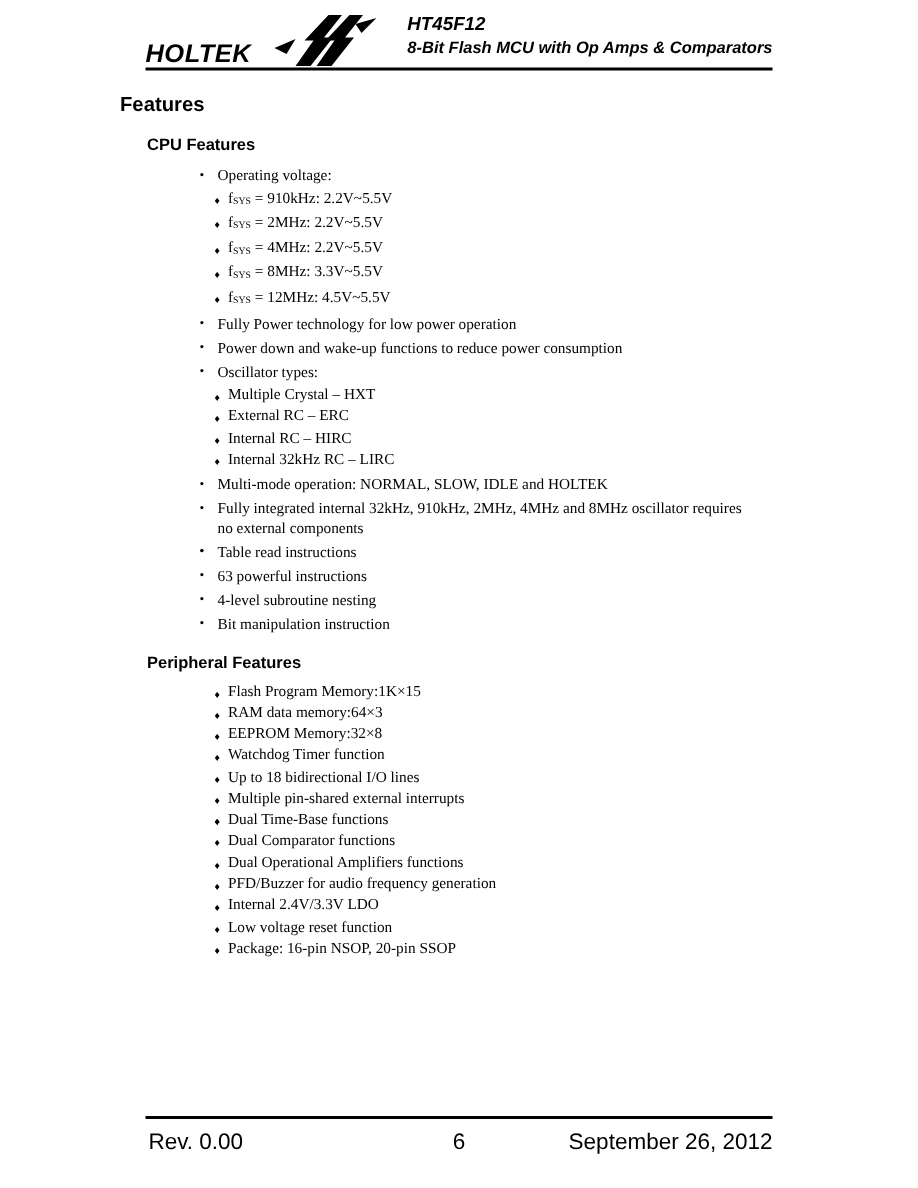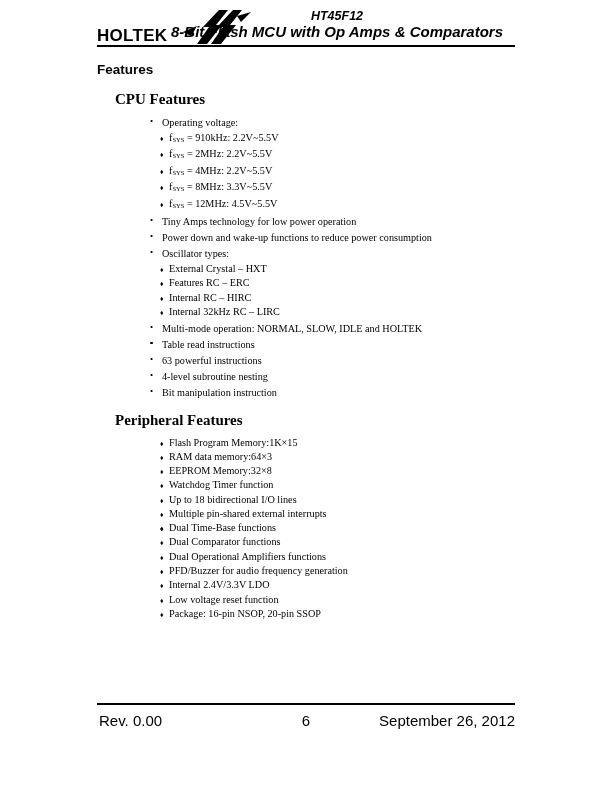--- a/index.html
+++ b/index.html
@@ -7,66 +7,66 @@
     position:relative;
     width:612px; height:792px;
     margin:0 auto;
     background:#ffffff;
     color:#000;
     font-family:"Liberation Serif","DejaVu Serif",serif;
     overflow:hidden;
   }
   
   .header { position:absolute; left:97px; right:97px; top:8px; height:40px; }
-  .logo { position:absolute; left:0; top:0; width:140px; height:40px; }
+  .logo { position:absolute; left:0; top:0; width:140px; height:40px;font-style:italic; }
   .logo-text {
     position:absolute; left:0; top:18px;
     font-family:"Liberation Sans","DejaVu Sans",sans-serif;
     font-weight:bold; font-size:17px; letter-spacing:0.3px;
   }
   .logo-mark { position:absolute; left:84px; top:0; }
   .header-titles {
-    position:absolute; right:12px; top:1px; text-align:center;
+    position:absolute; right:0; top:1px; text-align:left;
     font-family:"Liberation Sans","DejaVu Sans",sans-serif;
     font-style:italic; font-weight:bold;
   }
   .part-no { font-size:12.5px; line-height:14px; }
-  .doc-subtitle { font-size:15px; line-height:14px; margin-top:2px; }
+  .doc-subtitle { font-size:11px; line-height:14px; margin-top:2px; }
   .header-rule { position:absolute; left:0; right:0; top:37px; border-bottom:2px solid #000; }
 
   
-  .content { position:absolute; left:97px; top:62px; width:420px; }
+  .content { position:absolute; left:80px; top:62px; width:420px; }
   h1.features-title {
     font-family:"Liberation Sans","DejaVu Sans",sans-serif;
     font-size:13.5px; font-weight:bold; margin:0 0 14px 0;
   }
   h2.sub-heading {
-    font-family:Liberation Serif, serif;
-    font-size:15px; font-weight:bold; margin:0 0 8px 18px;
+    font-family:Liberation Sans, sans-serif;
+    font-size:11px; font-weight:bold; margin:0 0 8px 18px;
   }
   h2.peripheral { margin-top:13px; }
   ul { list-style:none; margin:0; padding:0; }
   ul.l1 > li {
     position:relative; padding-left:65px;
     font-size:10.2px; line-height:13px; margin-bottom:3px;
   }
   ul.l1 > li > .mk { position:absolute; left:53px; top:-1px; font-size:9px; }
   ul.l2 { margin-top:2.5px; }
   ul.l2 > li { position:relative; padding-left:7px; line-height:12.5px; margin-bottom:2px; }
   ul.l2 > li > .mk { position:absolute; left:-2px; top:1px; font-size:7px; }
   ul.l2p > li {
     position:relative; padding-left:72px;
     font-size:10.2px; line-height:12.6px; margin-bottom:1.7px;
   }
   ul.l2p > li > .mk { position:absolute; left:63px; top:1px; font-size:7px; }
   sub.fsub { font-size:6.5px; vertical-align:-1px; letter-spacing:0; }
 
   
   .footer {
-    position:absolute; left:97px; right:97px; top:703px;
+    position:absolute; left:97px; right:97px; top:744px;
     border-top:2px solid #000; padding-top:7px;
     font-family:"Liberation Sans","DejaVu Sans",sans-serif;
     font-size:15px;
   }
   .footer .rev { position:absolute; left:2px; top:7px; }
   .footer .pageno { position:absolute; left:50%; transform:translateX(-50%); top:7px; }
   .footer .date { position:absolute; right:0; top:7px; }
 </style>
 </head>
 <body>
@@ -99,34 +99,34 @@
         <span class="mk">•</span>
         <span>Operating voltage:</span>
         <ul class="l2">
           <li><span class="mk">♦</span><span><span>f</span><sub class="fsub">SYS</sub><span> = 910kHz: 2.2V~5.5V</span></span></li>
           <li><span class="mk">♦</span><span><span>f</span><sub class="fsub">SYS</sub><span> = 2MHz: 2.2V~5.5V</span></span></li>
           <li><span class="mk">♦</span><span><span>f</span><sub class="fsub">SYS</sub><span> = 4MHz: 2.2V~5.5V</span></span></li>
           <li><span class="mk">♦</span><span><span>f</span><sub class="fsub">SYS</sub><span> = 8MHz: 3.3V~5.5V</span></span></li>
           <li><span class="mk">♦</span><span><span>f</span><sub class="fsub">SYS</sub><span> = 12MHz: 4.5V~5.5V</span></span></li>
         </ul>
       </li>
-      <li><span class="mk">•</span><span>Tiny Amps technology for low power operation</span></li>
+      <li><span class="mk">•</span><span>Fully Power technology for low power operation</span></li>
       <li><span class="mk">•</span><span>Power down and wake-up functions to reduce power consumption</span></li>
       <li>
         <span class="mk">•</span>
         <span>Oscillator types:</span>
         <ul class="l2">
-          <li><span class="mk">♦</span><span>External Crystal – HXT</span></li>
-          <li><span class="mk">♦</span><span>Features RC – ERC</span></li>
+          <li><span class="mk">♦</span><span>Multiple Crystal – HXT</span></li>
+          <li><span class="mk">♦</span><span>External RC – ERC</span></li>
           <li><span class="mk">♦</span><span>Internal RC – HIRC</span></li>
           <li><span class="mk">♦</span><span>Internal 32kHz RC – LIRC</span></li>
         </ul>
       </li>
       <li><span class="mk">•</span><span>Multi-mode operation: NORMAL, SLOW, IDLE and HOLTEK</span></li>
-      <li><span class="mk">•</span></li>
+      <li><span class="mk">•</span><span>Fully integrated internal 32kHz, 910kHz, 2MHz, 4MHz and 8MHz oscillator requires no external components</span></li>
       <li><span class="mk">•</span></li>
       <li><span class="mk">•</span><span>Table read instructions</span></li>
       <li><span class="mk">•</span><span>63 powerful instructions</span></li>
       <li><span class="mk">•</span><span>4-level subroutine nesting</span></li>
       <li><span class="mk">•</span><span>Bit manipulation instruction</span></li>
     </ul>
 
     <h2 class="sub-heading peripheral">Peripheral Features</h2>
     <ul class="l2p">
       <li><span class="mk">♦</span><span>Flash Program Memory:1K×15</span></li>

